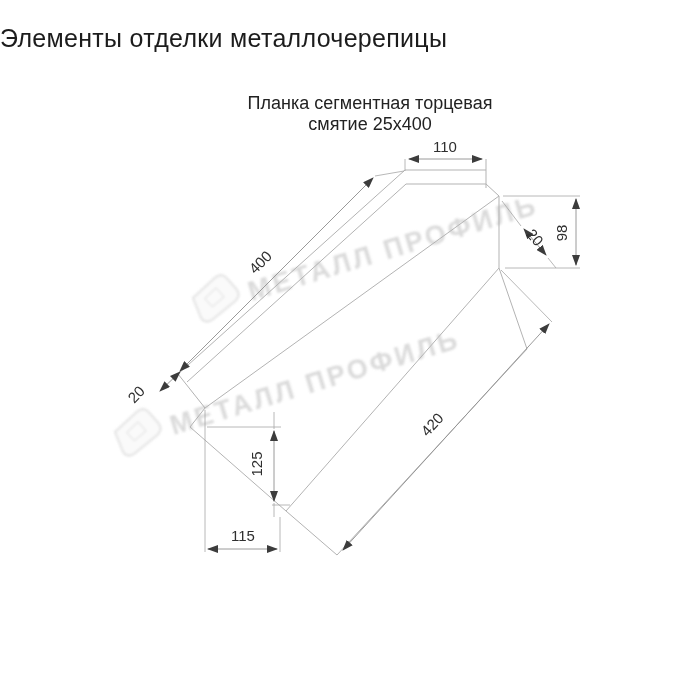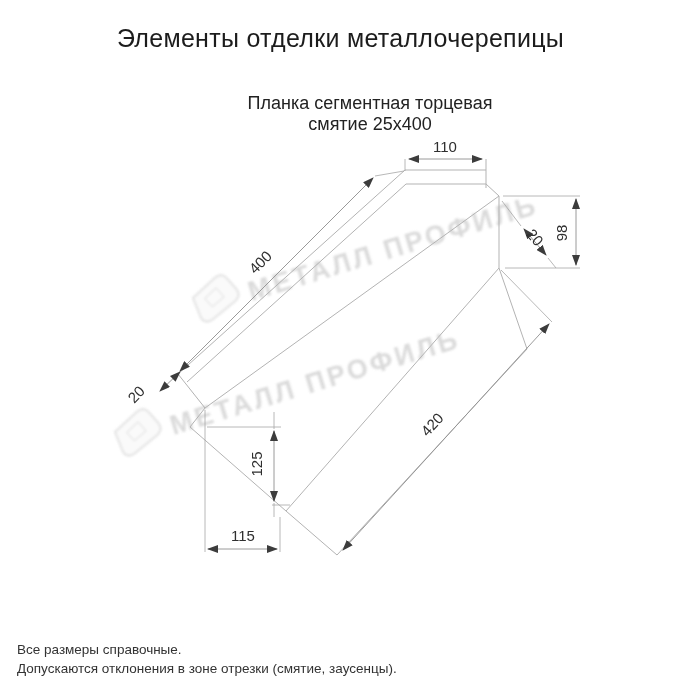--- a/index.html
+++ b/index.html
@@ -1,18 +1,18 @@
 <!DOCTYPE html>
 <html><head>
 <meta charset="utf-8">
 <style>
   html,body{margin:0;padding:0;background:#ffffff;}
   .page{position:relative;width:700px;height:700px;background:#ffffff;overflow:hidden;
         font-family:"Liberation Sans",sans-serif;}
-  .title{position:absolute;top:24px;left:0;width:681px;text-align:center;
+  .title{position:absolute;top:24px;left:0;width:681px;text-align:left;
          font-size:25px;color:#1c1c1c;letter-spacing:0.3px;}
   .subtitle{position:absolute;top:93px;left:0;width:700px;text-align:center;
             font-size:18px;line-height:21px;color:#222;padding-left:20px;}
   .footer{position:absolute;left:17px;top:640px;font-size:13.5px;line-height:19px;color:#333;}
   svg.drawing{position:absolute;left:0;top:0;}
   .obj{stroke:#b3b3b3;stroke-width:1;fill:none;}
   .ext{stroke:#a6a6a6;stroke-width:0.8;fill:none;}
   .dim{stroke:#8f8f8f;stroke-width:0.9;fill:none;}
   .dimtext{font-size:15px;fill:#2f2f2f;}
   .wm-text{font-size:27px;font-weight:bold;fill:#d4d4d4;letter-spacing:3px;}
@@ -106,18 +106,14 @@
       <text class="dimtext" transform="translate(567,233) rotate(-90)">98</text>
       <text class="dimtext" transform="translate(531,241) rotate(48)">20</text>
       <text class="dimtext" transform="translate(264,266) rotate(-45)">400</text>
       <text class="dimtext" transform="translate(140,398) rotate(-46)">20</text>
       <text class="dimtext" transform="translate(262,464) rotate(-90)">125</text>
       <text class="dimtext" x="243" y="541">115</text>
       <text class="dimtext" transform="translate(436,428) rotate(-47)">420</text>
     </g>
   </svg>
 
-  <div class="footer">
-    <div>Все размеры справочные.</div>
-    <div>Допускаются отклонения в зоне отрезки (смятие, заусенцы).</div>
-  </div>
 
 </div>
 
 </body></html>

